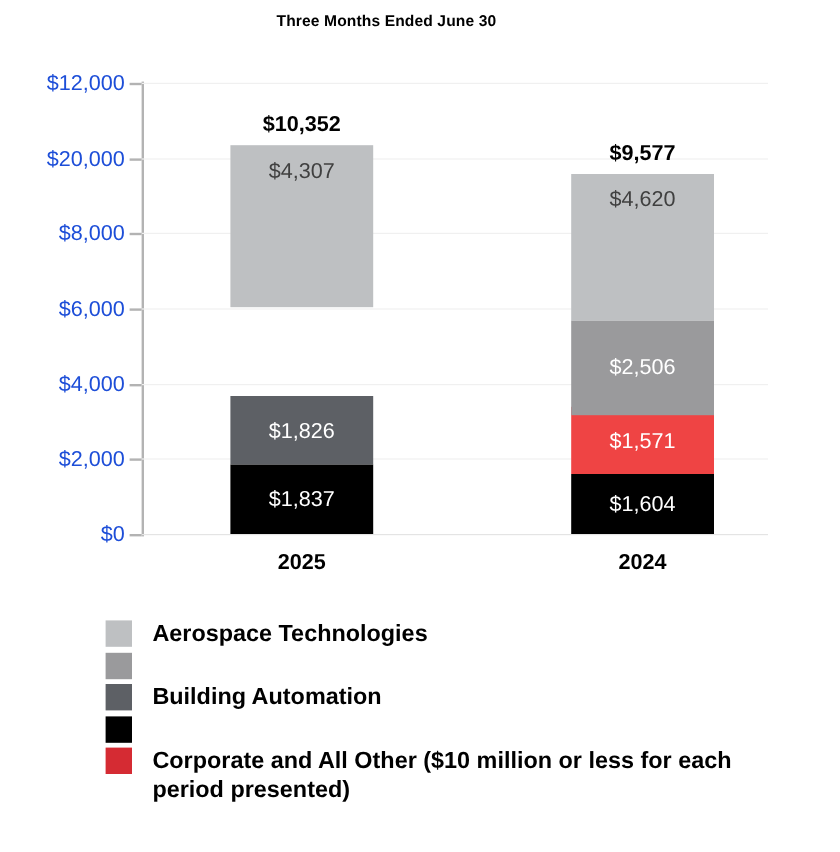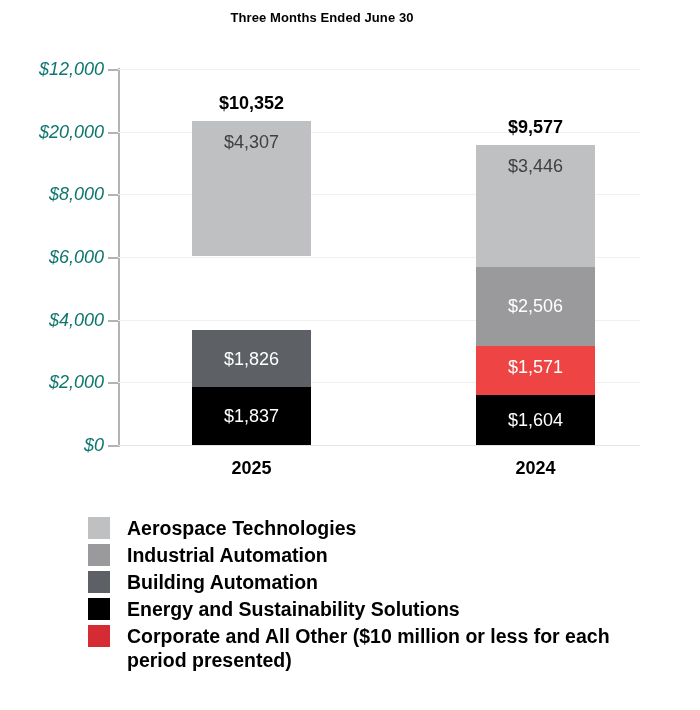--- a/index.html
+++ b/index.html
@@ -71,22 +71,21 @@
     background: #b3b3b3;
   }
 
   .y-label {
     position: absolute;
     right: 0;
     width: 104px;
     text-align: right;
     font-size: 18px;
     line-height: 18px;
-    color: #0f766e;
-    font-style: italic;
+    color: #1d4ed8;
   }
   .y-label-wrap {
     position: absolute;
     left: 0;
     top: 0;
     width: 104px;
     height: 710px;
   }
 
   
@@ -200,42 +199,40 @@
         <div class="bar-seg" style="bottom: 0px; height: 50px; background: rgb(0, 0, 0);">
           <span class="seg-label light-text">$1,604</span>
         </div>
         <div class="bar-seg" style="bottom: 50.2587px; height: 56px; background: #ef4444;">
           <span class="seg-label light-text">$1,571</span>
         </div>
         <div class="bar-seg" style="bottom: 99.4833px; height: 78.5213px; background: rgb(154, 154, 156);">
           <span class="seg-label light-text">$2,506</span>
         </div>
         <div class="bar-seg" style="bottom: 178.005px; height: 121.918px; background: rgb(190, 192, 194); align-items: flex-start; padding-top: 11px;">
-          <span class="seg-label dark-text">$3,446</span>
+          <span class="seg-label dark-text">$4,620</span>
         </div>
         <div class="bar-total" style="bottom: 307.079px;">$9,577</div>
       </div>
     </div>
 
   <div class="legend" id="legend">
       <div class="legend-row">
         <span class="legend-swatch" style="background: rgb(190, 192, 194);"></span>
         <span class="legend-text">Aerospace Technologies</span>
       </div>
       <div class="legend-row">
         <span class="legend-swatch" style="background: rgb(154, 154, 156);"></span>
-        <span class="legend-text">Industrial Automation</span>
       </div>
       <div class="legend-row">
         <span class="legend-swatch" style="background: rgb(93, 96, 101);"></span>
         <span class="legend-text">Building Automation</span>
       </div>
       <div class="legend-row">
         <span class="legend-swatch" style="background: rgb(0, 0, 0);"></span>
-        <span class="legend-text">Energy and Sustainability Solutions</span>
       </div>
       <div class="legend-row">
         <span class="legend-swatch" style="background: rgb(213, 43, 51);"></span>
         <span class="legend-text">Corporate and All Other ($10 million or less for each period presented)</span>
       </div>
     </div>
 
 <div class="y-tick" style="top: 69px;"></div>
     <div class="y-tick" style="top: 131.667px;"></div>
     <div class="y-tick" style="top: 194.333px;"></div>

